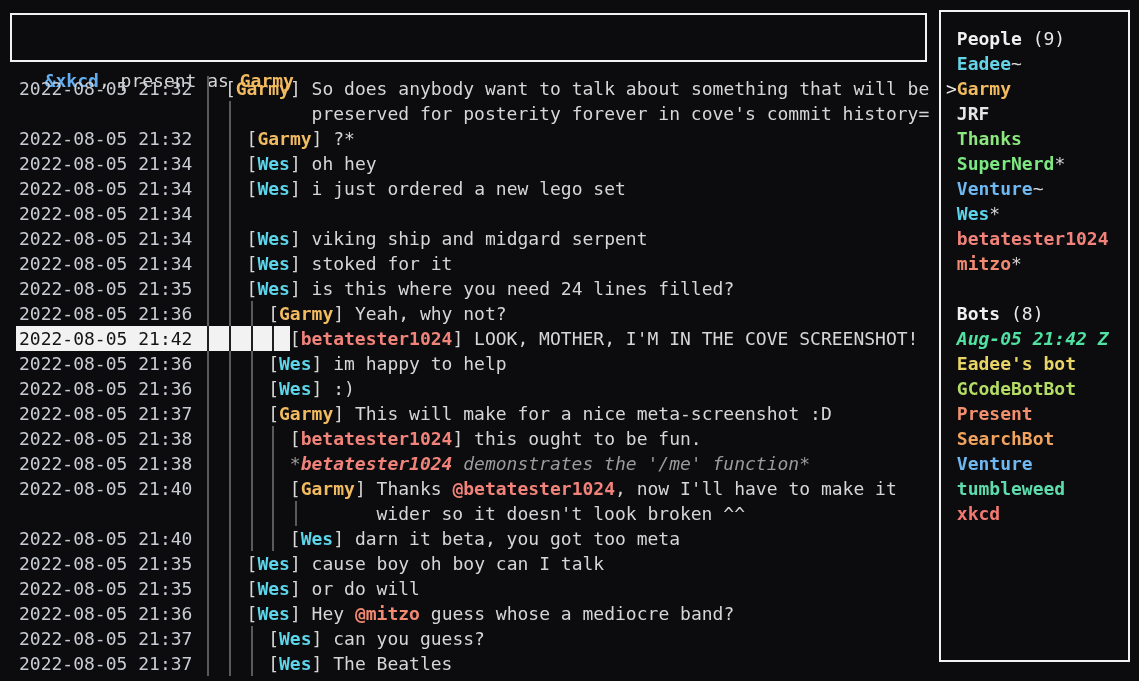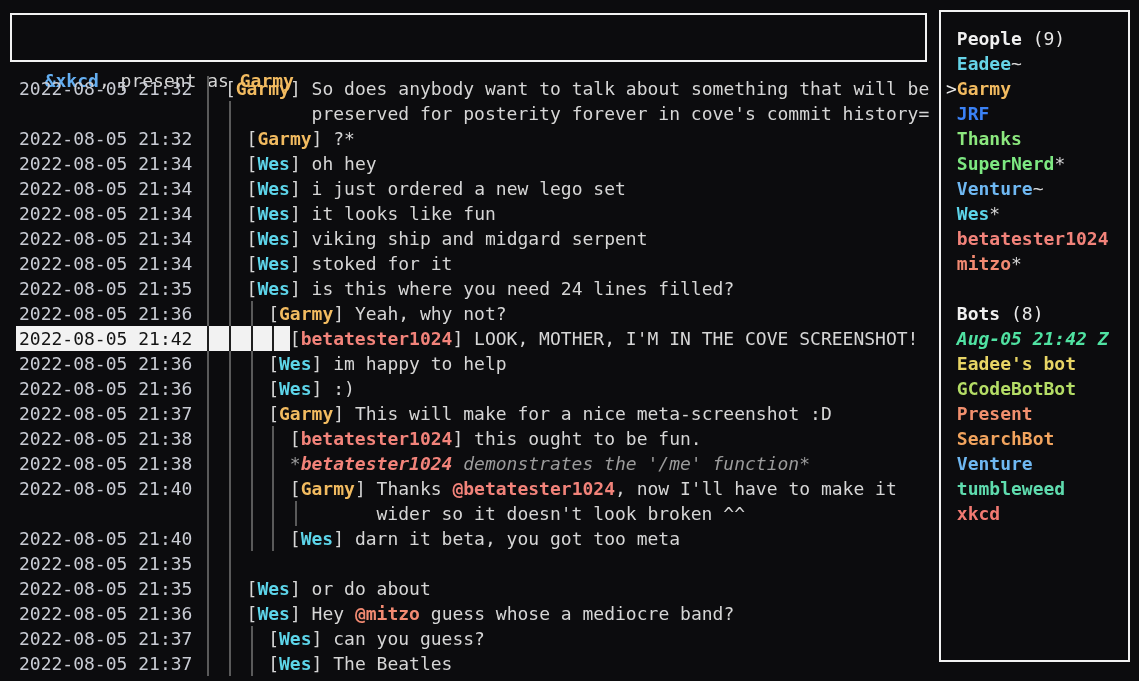--- a/index.html
+++ b/index.html
@@ -56,49 +56,49 @@
 <div id="hdr">
   <span class="chan">&amp;xkcd</span><span>, present as </span><span class="me">Garmy</span>
 </div>
 
 <div id="chat">
     <div class="row"><span class="gut"><span class="ts">2022-08-05 21:32</span><span class="sp1"></span><span class="bar"></span><span class="spn" style="width: 1ch;"></span></span><span class="msg"><span>[</span><span style="color: rgb(242, 187, 96); font-weight: bold;">Garmy</span><span>] </span><span>So does anybody want to talk about something that will be</span></span></div>
     <div class="row"><span class="gut"><span class="ts"></span><span class="sp1"></span><span class="bar"></span><span class="sp1"></span><span class="bar"></span><span class="spn" style="width: 7ch;"></span></span><span class="msg"><span>preserved for posterity forever in cove's commit history=</span></span></div>
     <div class="row"><span class="gut"><span class="ts">2022-08-05 21:32</span><span class="sp1"></span><span class="bar"></span><span class="sp1"></span><span class="bar"></span><span class="spn" style="width: 1ch;"></span></span><span class="msg"><span>[</span><span style="color: rgb(242, 187, 96); font-weight: bold;">Garmy</span><span>] </span><span>?*</span></span></div>
     <div class="row"><span class="gut"><span class="ts">2022-08-05 21:34</span><span class="sp1"></span><span class="bar"></span><span class="sp1"></span><span class="bar"></span><span class="spn" style="width: 1ch;"></span></span><span class="msg"><span>[</span><span style="color: rgb(93, 213, 234); font-weight: bold;">Wes</span><span>] </span><span>oh hey</span></span></div>
     <div class="row"><span class="gut"><span class="ts">2022-08-05 21:34</span><span class="sp1"></span><span class="bar"></span><span class="sp1"></span><span class="bar"></span><span class="spn" style="width: 1ch;"></span></span><span class="msg"><span>[</span><span style="color: rgb(93, 213, 234); font-weight: bold;">Wes</span><span>] </span><span>i just ordered a new lego set</span></span></div>
-    <div class="row"><span class="gut"><span class="ts">2022-08-05 21:34</span><span class="sp1"></span><span class="bar"></span><span class="sp1"></span><span class="bar"></span><span class="spn" style="width: 1ch;"></span></span><span class="msg"><span>[</span><span style="color: rgb(93, 213, 234); font-weight: bold;">Wes</span><span>] </span><span>it looks like fun</span></span></div>
+    <div class="row"><span class="gut"><span class="ts">2022-08-05 21:34</span><span class="sp1"></span><span class="bar"></span><span class="sp1"></span><span class="bar"></span><span class="spn" style="width: 1ch;"></span></span></div>
     <div class="row"><span class="gut"><span class="ts">2022-08-05 21:34</span><span class="sp1"></span><span class="bar"></span><span class="sp1"></span><span class="bar"></span><span class="spn" style="width: 1ch;"></span></span><span class="msg"><span>[</span><span style="color: rgb(93, 213, 234); font-weight: bold;">Wes</span><span>] </span><span>viking ship and midgard serpent</span></span></div>
     <div class="row"><span class="gut"><span class="ts">2022-08-05 21:34</span><span class="sp1"></span><span class="bar"></span><span class="sp1"></span><span class="bar"></span><span class="spn" style="width: 1ch;"></span></span><span class="msg"><span>[</span><span style="color: rgb(93, 213, 234); font-weight: bold;">Wes</span><span>] </span><span>stoked for it</span></span></div>
     <div class="row"><span class="gut"><span class="ts">2022-08-05 21:35</span><span class="sp1"></span><span class="bar"></span><span class="sp1"></span><span class="bar"></span><span class="spn" style="width: 1ch;"></span></span><span class="msg"><span>[</span><span style="color: rgb(93, 213, 234); font-weight: bold;">Wes</span><span>] </span><span>is this where you need 24 lines filled?</span></span></div>
     <div class="row"><span class="gut"><span class="ts">2022-08-05 21:36</span><span class="sp1"></span><span class="bar"></span><span class="sp1"></span><span class="bar"></span><span class="sp1"></span><span class="bar"></span><span class="spn" style="width: 1ch;"></span></span><span class="msg"><span>[</span><span style="color: rgb(242, 187, 96); font-weight: bold;">Garmy</span><span>] </span><span>Yeah, why not?</span></span></div>
     <div class="row hl"><span class="gut"><span class="ts">2022-08-05 21:42</span><span class="sp1"></span><span class="bar"></span><span class="sp1"></span><span class="bar"></span><span class="sp1"></span><span class="bar"></span><span class="sp1"></span><span class="bar"></span><span class="spn" style="width: 1ch;"></span></span><span class="msg"><span>[</span><span style="color: rgb(242, 131, 122); font-weight: bold;">betatester1024</span><span>] </span><span>LOOK, MOTHER, I'M IN THE COVE SCREENSHOT!</span></span></div>
     <div class="row"><span class="gut"><span class="ts">2022-08-05 21:36</span><span class="sp1"></span><span class="bar"></span><span class="sp1"></span><span class="bar"></span><span class="sp1"></span><span class="bar"></span><span class="spn" style="width: 1ch;"></span></span><span class="msg"><span>[</span><span style="color: rgb(93, 213, 234); font-weight: bold;">Wes</span><span>] </span><span>im happy to help</span></span></div>
     <div class="row"><span class="gut"><span class="ts">2022-08-05 21:36</span><span class="sp1"></span><span class="bar"></span><span class="sp1"></span><span class="bar"></span><span class="sp1"></span><span class="bar"></span><span class="spn" style="width: 1ch;"></span></span><span class="msg"><span>[</span><span style="color: rgb(93, 213, 234); font-weight: bold;">Wes</span><span>] </span><span>:)</span></span></div>
     <div class="row"><span class="gut"><span class="ts">2022-08-05 21:37</span><span class="sp1"></span><span class="bar"></span><span class="sp1"></span><span class="bar"></span><span class="sp1"></span><span class="bar"></span><span class="spn" style="width: 1ch;"></span></span><span class="msg"><span>[</span><span style="color: rgb(242, 187, 96); font-weight: bold;">Garmy</span><span>] </span><span>This will make for a nice meta-screenshot :D</span></span></div>
     <div class="row"><span class="gut"><span class="ts">2022-08-05 21:38</span><span class="sp1"></span><span class="bar"></span><span class="sp1"></span><span class="bar"></span><span class="sp1"></span><span class="bar"></span><span class="sp1"></span><span class="bar"></span><span class="spn" style="width: 1ch;"></span></span><span class="msg"><span>[</span><span style="color: rgb(242, 131, 122); font-weight: bold;">betatester1024</span><span>] </span><span>this ought to be fun.</span></span></div>
     <div class="row"><span class="gut"><span class="ts">2022-08-05 21:38</span><span class="sp1"></span><span class="bar"></span><span class="sp1"></span><span class="bar"></span><span class="sp1"></span><span class="bar"></span><span class="sp1"></span><span class="bar"></span><span class="spn" style="width: 1ch;"></span></span><span class="msg"><span style="color: rgb(156, 156, 156); font-style: italic;">*</span><span style="color: rgb(242, 131, 122); font-weight: bold; font-style: italic;">betatester1024</span><span style="color: rgb(156, 156, 156); font-style: italic;"> demonstrates the '/me' function*</span></span></div>
     <div class="row"><span class="gut"><span class="ts">2022-08-05 21:40</span><span class="sp1"></span><span class="bar"></span><span class="sp1"></span><span class="bar"></span><span class="sp1"></span><span class="bar"></span><span class="sp1"></span><span class="bar"></span><span class="spn" style="width: 1ch;"></span></span><span class="msg"><span>[</span><span style="color: rgb(242, 187, 96); font-weight: bold;">Garmy</span><span>] </span><span>Thanks </span><span style="color: rgb(242, 131, 122); font-weight: bold;">@betatester1024</span><span>, now I'll have to make it</span></span></div>
     <div class="row"><span class="gut"><span class="ts"></span><span class="sp1"></span><span class="bar"></span><span class="sp1"></span><span class="bar"></span><span class="sp1"></span><span class="bar"></span><span class="sp1"></span><span class="bar"></span><span class="sp1"></span><span class="bar"></span><span class="spn" style="width: 7ch;"></span></span><span class="msg"><span>wider so it doesn't look broken ^^</span></span></div>
     <div class="row"><span class="gut"><span class="ts">2022-08-05 21:40</span><span class="sp1"></span><span class="bar"></span><span class="sp1"></span><span class="bar"></span><span class="sp1"></span><span class="bar"></span><span class="sp1"></span><span class="bar"></span><span class="spn" style="width: 1ch;"></span></span><span class="msg"><span>[</span><span style="color: rgb(93, 213, 234); font-weight: bold;">Wes</span><span>] </span><span>darn it beta, you got too meta</span></span></div>
-    <div class="row"><span class="gut"><span class="ts">2022-08-05 21:35</span><span class="sp1"></span><span class="bar"></span><span class="sp1"></span><span class="bar"></span><span class="spn" style="width: 1ch;"></span></span></div>
-    <div class="row"><span class="gut"><span class="ts">2022-08-05 21:35</span><span class="sp1"></span><span class="bar"></span><span class="sp1"></span><span class="bar"></span><span class="spn" style="width: 1ch;"></span></span><span class="msg"><span>[</span><span style="color: rgb(93, 213, 234); font-weight: bold;">Wes</span><span>] </span><span>or do about</span></span></div>
+    <div class="row"><span class="gut"><span class="ts">2022-08-05 21:35</span><span class="sp1"></span><span class="bar"></span><span class="sp1"></span><span class="bar"></span><span class="spn" style="width: 1ch;"></span></span><span class="msg"><span>[</span><span style="color: rgb(93, 213, 234); font-weight: bold;">Wes</span><span>] </span><span>cause boy oh boy can I talk</span></span></div>
+    <div class="row"><span class="gut"><span class="ts">2022-08-05 21:35</span><span class="sp1"></span><span class="bar"></span><span class="sp1"></span><span class="bar"></span><span class="spn" style="width: 1ch;"></span></span><span class="msg"><span>[</span><span style="color: rgb(93, 213, 234); font-weight: bold;">Wes</span><span>] </span><span>or do will</span></span></div>
     <div class="row"><span class="gut"><span class="ts">2022-08-05 21:36</span><span class="sp1"></span><span class="bar"></span><span class="sp1"></span><span class="bar"></span><span class="spn" style="width: 1ch;"></span></span><span class="msg"><span>[</span><span style="color: rgb(93, 213, 234); font-weight: bold;">Wes</span><span>] </span><span>Hey </span><span style="color: rgb(242, 138, 114); font-weight: bold;">@mitzo</span><span> guess whose a mediocre band?</span></span></div>
     <div class="row"><span class="gut"><span class="ts">2022-08-05 21:37</span><span class="sp1"></span><span class="bar"></span><span class="sp1"></span><span class="bar"></span><span class="sp1"></span><span class="bar"></span><span class="spn" style="width: 1ch;"></span></span><span class="msg"><span>[</span><span style="color: rgb(93, 213, 234); font-weight: bold;">Wes</span><span>] </span><span>can you guess?</span></span></div>
     <div class="row"><span class="gut"><span class="ts">2022-08-05 21:37</span><span class="sp1"></span><span class="bar"></span><span class="sp1"></span><span class="bar"></span><span class="sp1"></span><span class="bar"></span><span class="spn" style="width: 1ch;"></span></span><span class="msg"><span>[</span><span style="color: rgb(93, 213, 234); font-weight: bold;">Wes</span><span>] </span><span>The Beatles</span></span></div>
   </div>
 
 <div id="side">
   <div class="sline">
     <span class="mk"> </span><span class="stitle">People</span><span class="scount">(9)</span>
   </div>
   <div id="people-list">
       <div class="sline"><span class="mk"> </span><span class="nm" style="color: rgb(102, 212, 232);">Eadee</span><span class="sfx">~</span></div>
       <div class="sline"><span class="mk">&gt;</span><span class="nm" style="color: rgb(242, 187, 96);">Garmy</span></div>
-      <div class="sline"><span class="mk"> </span><span class="nm" style="color: #3b82f6;">JRF</span></div>
+      <div class="sline"><span class="mk"> </span><span class="nm" style="color: #e5e5e5;">JRF</span></div>
       <div class="sline"><span class="mk"> </span><span class="nm" style="color: rgb(140, 232, 126);">Thanks</span></div>
       <div class="sline"><span class="mk"> </span><span class="nm" style="color: rgb(125, 232, 130);">SuperNerd</span><span class="sfx">*</span></div>
       <div class="sline"><span class="mk"> </span><span class="nm" style="color: rgb(111, 184, 242);">Venture</span><span class="sfx">~</span></div>
       <div class="sline"><span class="mk"> </span><span class="nm" style="color: rgb(93, 213, 234);">Wes</span><span class="sfx">*</span></div>
       <div class="sline"><span class="mk"> </span><span class="nm" style="color: rgb(242, 131, 122);">betatester1024</span></div>
       <div class="sline"><span class="mk"> </span><span class="nm" style="color: rgb(242, 138, 114);">mitzo</span><span class="sfx">*</span></div>
     </div>
   <div class="sline"></div>
   <div class="sline">
     <span class="mk"> </span><span class="stitle">Bots</span><span class="scount">(8)</span>

